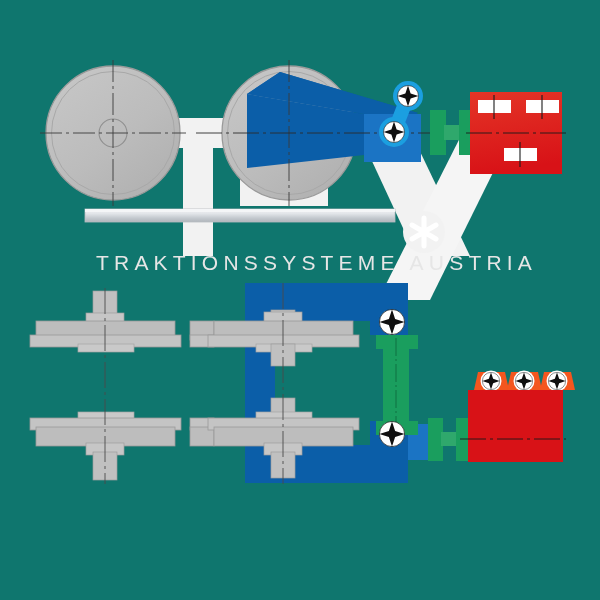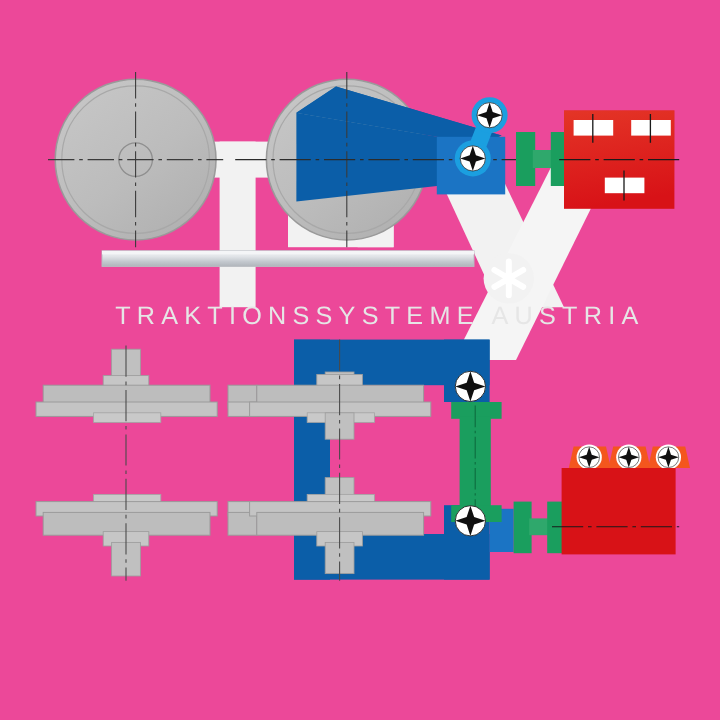--- a/index.html
+++ b/index.html
@@ -11,21 +11,21 @@
   body {
     width: 600px;
     height: 600px;
     overflow: hidden;
     font-family: "Liberation Sans", sans-serif;
   }
   #diagram-root {
     position: relative;
     width: 600px;
     height: 600px;
-    background: #ec4899;
+    background: #0f766e;
   }
   svg.scene {
     display: block;
     width: 600px;
     height: 600px;
   }
   .wm-text {
     font-family: "Liberation Sans", sans-serif;
     font-size: 21px;
     letter-spacing: 5.2px;

